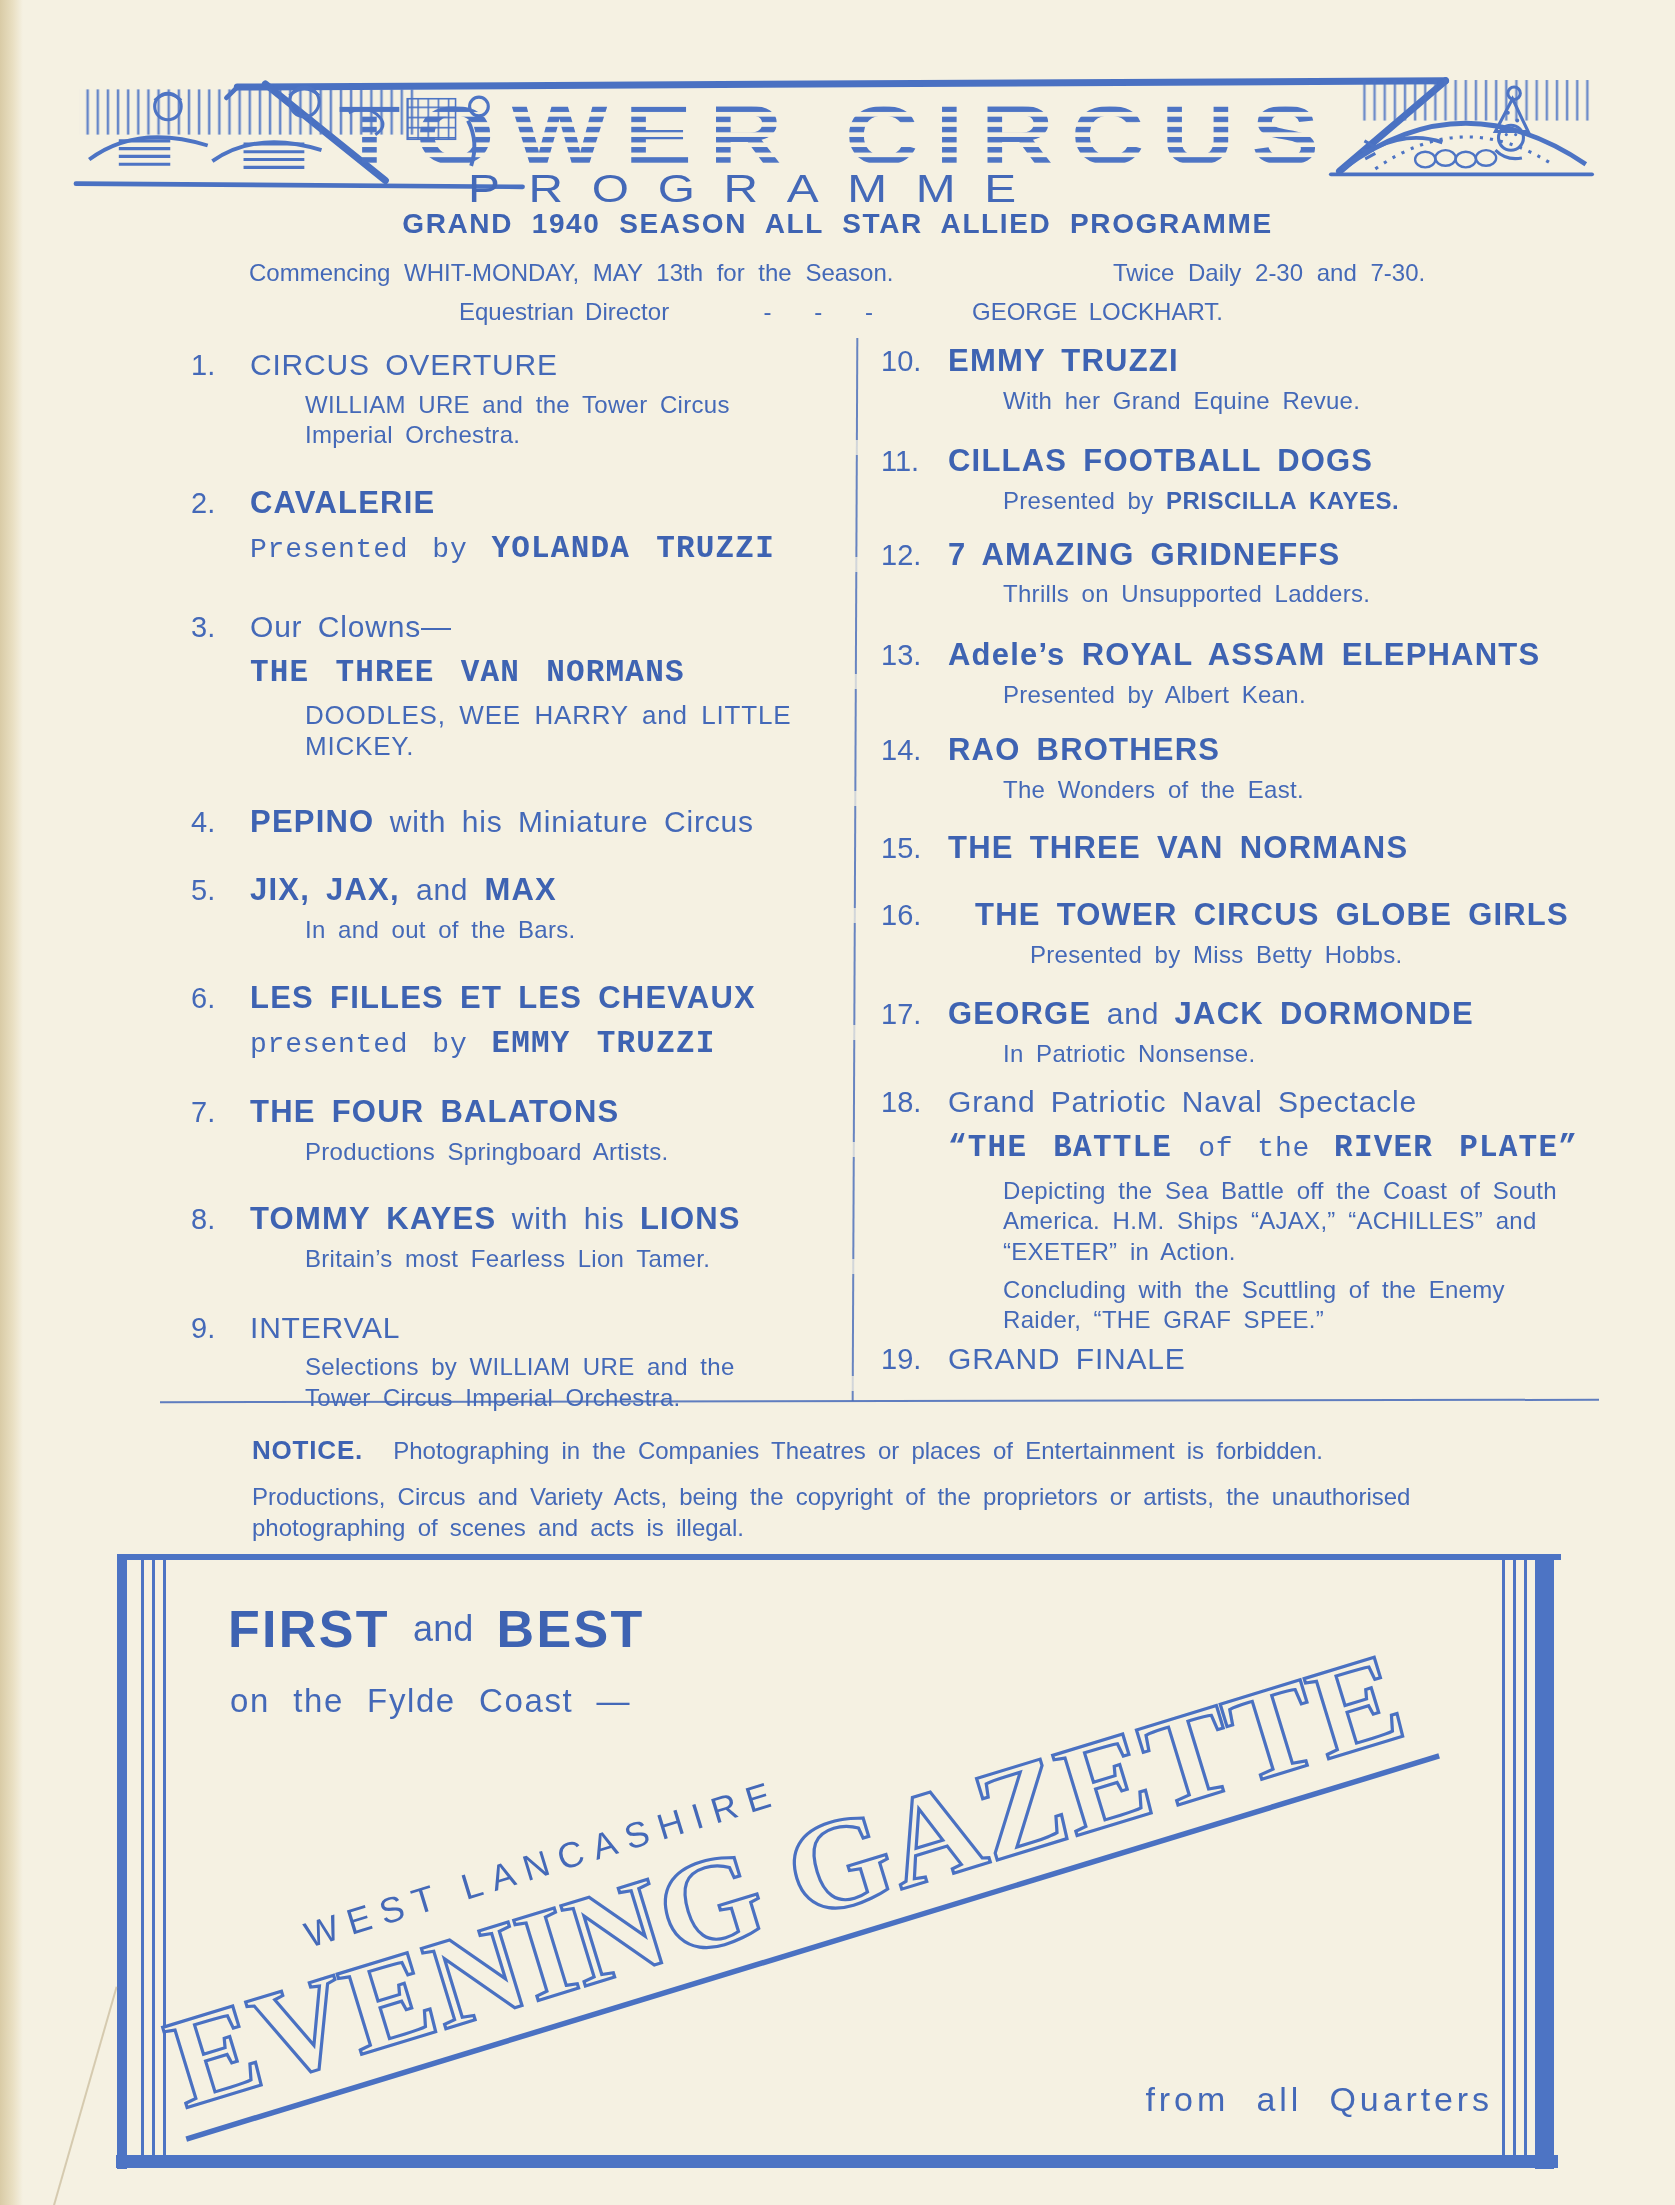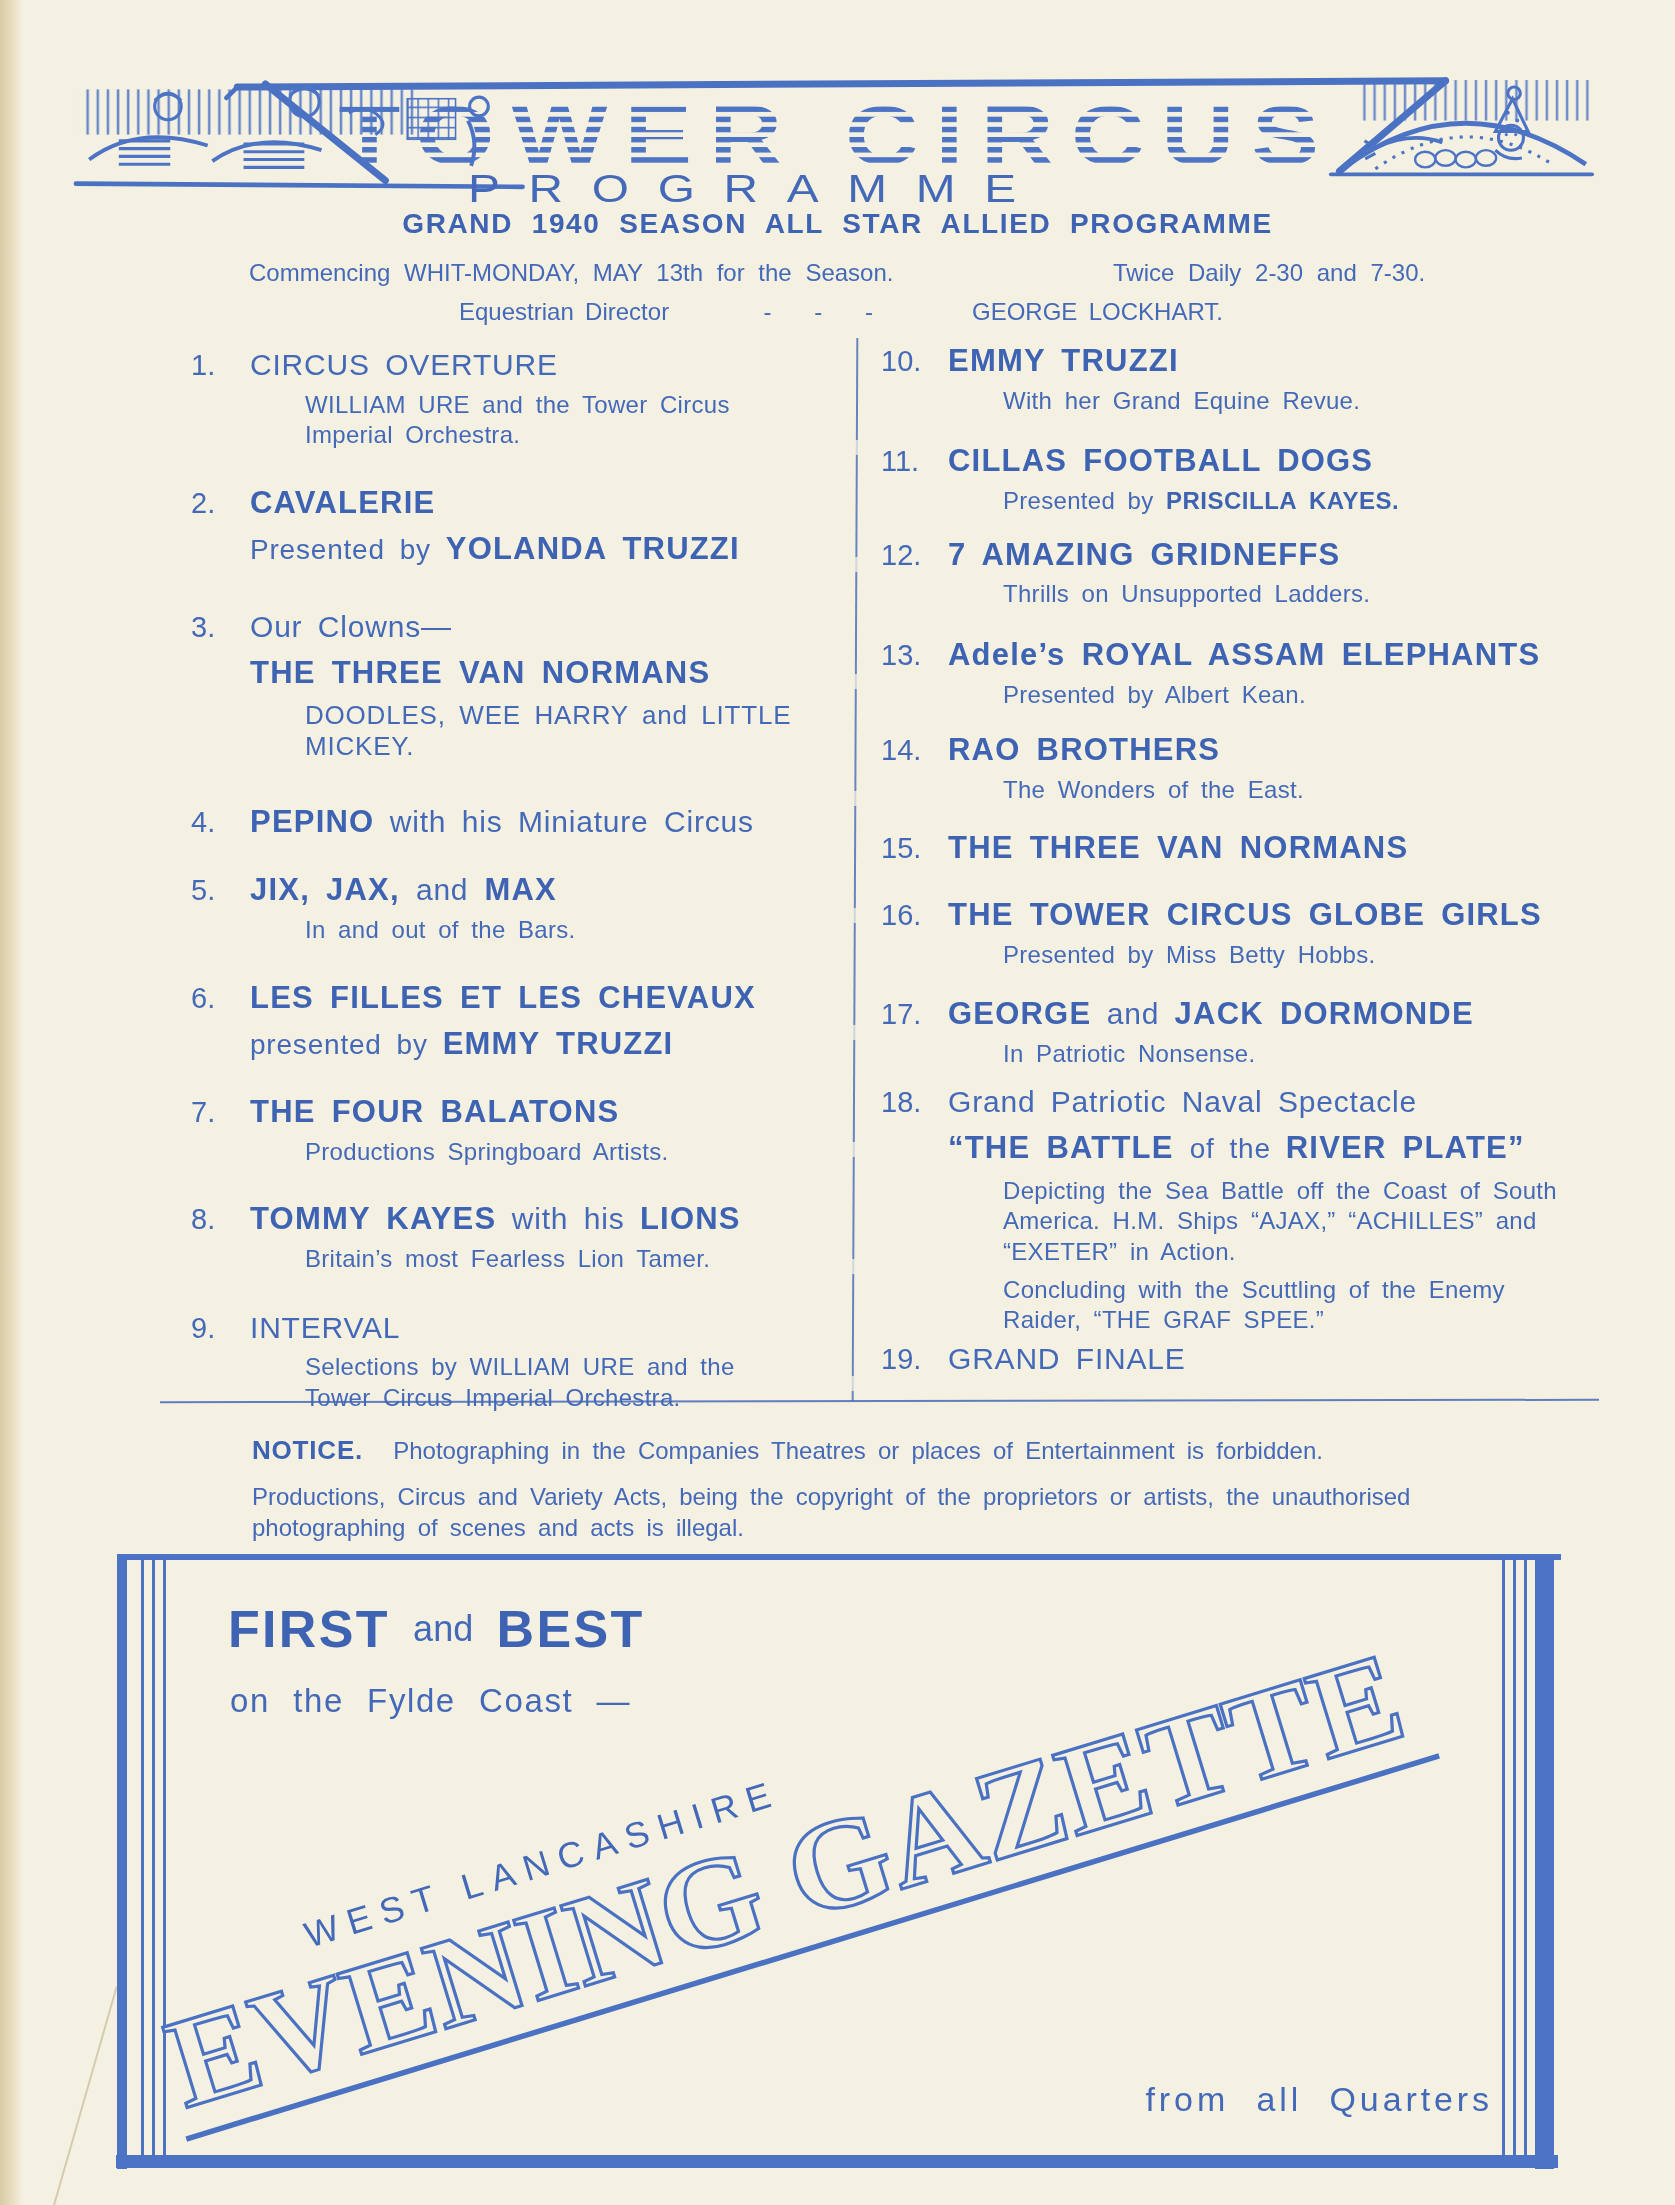--- a/index.html
+++ b/index.html
@@ -32,21 +32,21 @@
   .divider{left:854px;top:338px;width:1.6px;height:1063px;
         background:repeating-linear-gradient(180deg,var(--ink) 0 102px,rgba(68,105,184,.25) 102px 117px);
         transform:rotate(.25deg);opacity:.8;}
   .prog-item{display:flex;align-items:flex-start;}
   .prog-num{flex:none;font-size:29px;line-height:34px;}
   .col-left .prog-num{width:59px;}
   .col-right .prog-num{width:67px;}
   .prog-body{flex:1;}
   .ln{font-size:30px;line-height:34px;letter-spacing:0.8px;word-spacing:6.3px;}
   .ln .b{font-weight:700;font-size:31px;letter-spacing:1.2px;color:var(--ink-strong);}
-  .ln-cont{margin-top:10.2px;line-height:38px;}
+  .ln-cont{margin-top:10.2px;line-height:38px;font-family:Liberation Mono, monospace;}
   .ln-cont .r{font-size:28px;}
   .ln-desc{margin-top:7.8px;margin-left:55px;font-size:24px;line-height:30.5px;
         letter-spacing:0.3px;word-spacing:5.5px;}
   .ln-desc .b{font-size:24px;letter-spacing:0.5px;}
   .ln-desc2{margin-top:7.8px;margin-left:55px;font-size:26px;line-height:31px;word-spacing:5.5px;}
   .col-left .ln-desc{max-width:500px;}
   .col-right .ln-desc{max-width:578px;}
   .col-left .prog-item:nth-child(1){margin-bottom:35px;}
   .col-left .prog-item:nth-child(2){margin-bottom:41px;}
   .col-left .prog-item:nth-child(3){margin-bottom:43px;}
@@ -54,21 +54,21 @@
   .col-left .prog-item:nth-child(5){margin-bottom:36px;}
   .col-left .prog-item:nth-child(6){margin-bottom:30.5px;}
   .col-left .prog-item:nth-child(7){margin-bottom:35px;}
   .col-left .prog-item:nth-child(8){margin-bottom:36px;}
   .col-right .prog-item:nth-child(1){margin-bottom:28px;}
   .col-right .prog-item:nth-child(2){margin-bottom:21px;}
   .col-right .prog-item:nth-child(3){margin-bottom:28px;}
   .col-right .prog-item:nth-child(4){margin-bottom:23px;}
   .col-right .prog-item:nth-child(5){margin-bottom:26px;}
   .col-right .prog-item:nth-child(6){margin-bottom:33px;}
-  .col-right .prog-item:nth-child(7){margin-bottom:26px;}
+  .col-right .prog-item:nth-child(7){margin-bottom:26px;gap:27px;}
   .col-right .prog-item:nth-child(8){margin-bottom:15.6px;}
   .col-right .prog-item:nth-child(9){margin-bottom:6.3px;}
 
   .hrule{left:160px;top:1400px;width:1439px;height:2.3px;background:var(--ink);
         opacity:.85;transform:rotate(-.1deg);}
 
   
   .notice-line{left:252px;top:1435px;font-size:24px;word-spacing:5.5px;}
   .notice-line .b{font-weight:700;font-size:26px;letter-spacing:0.8px;color:var(--ink-strong);
         margin-right:18px;}

